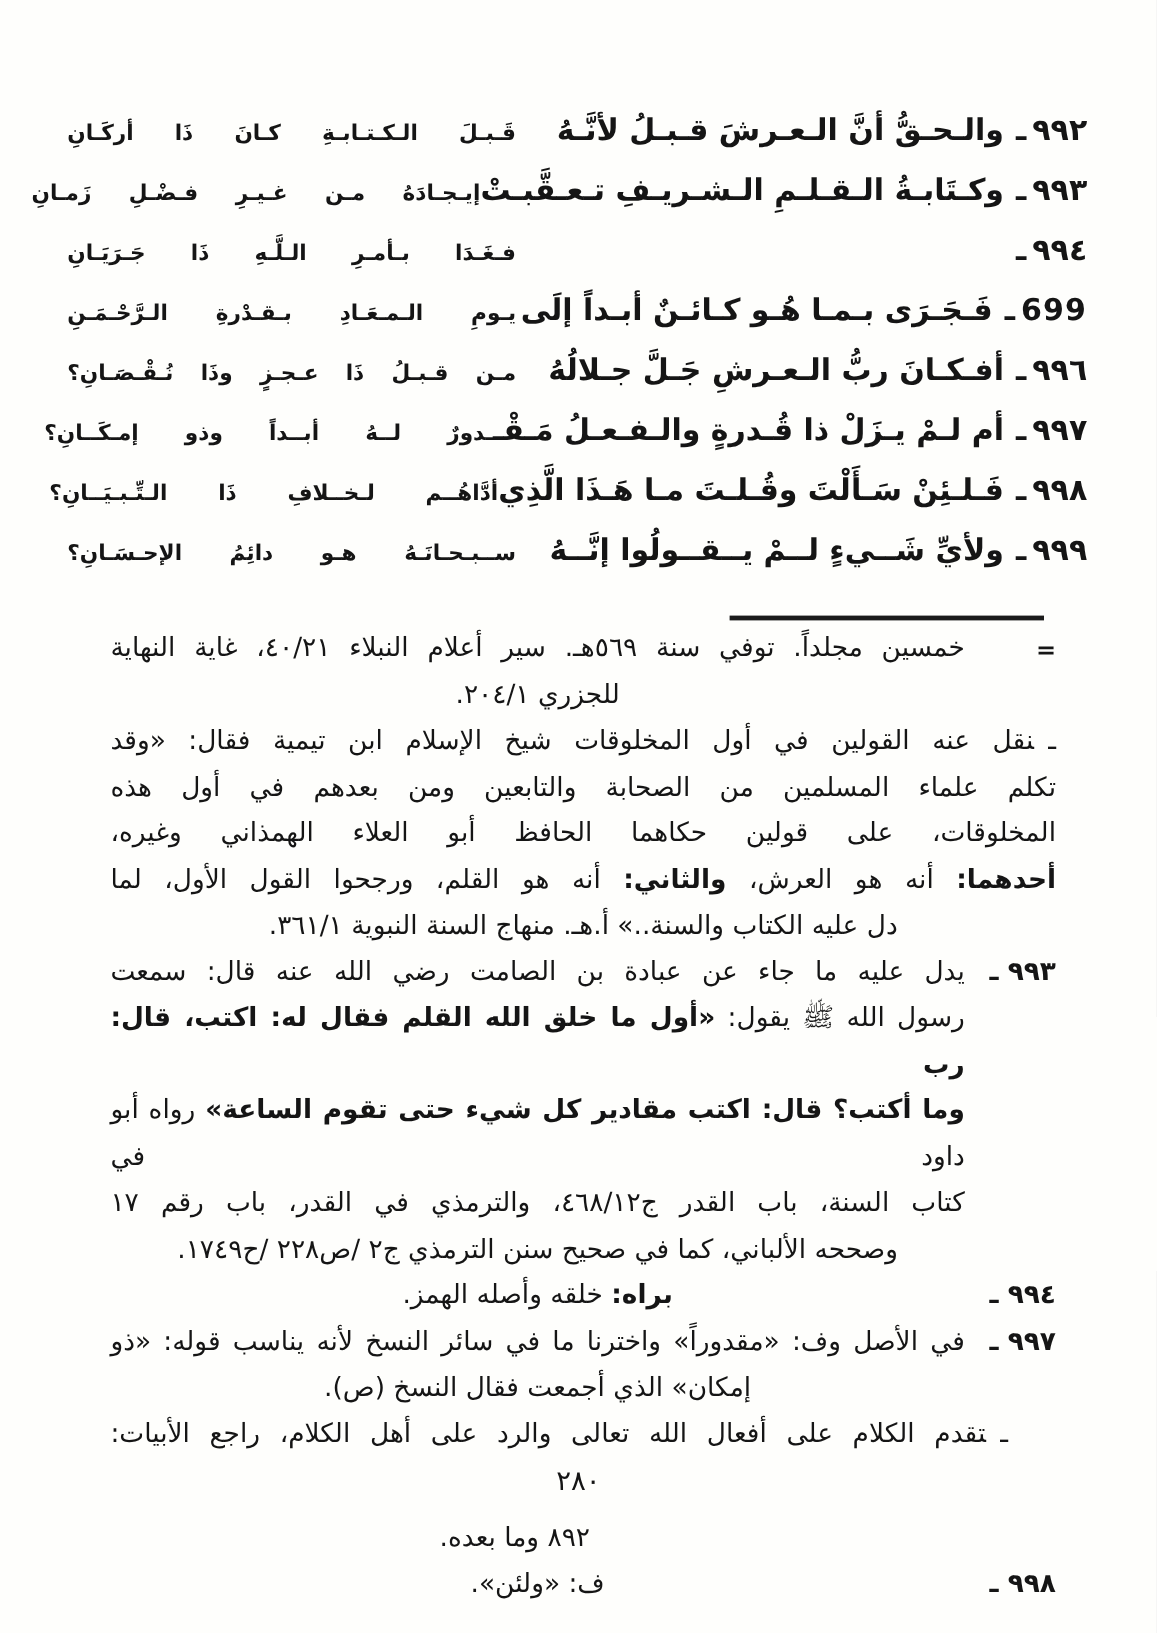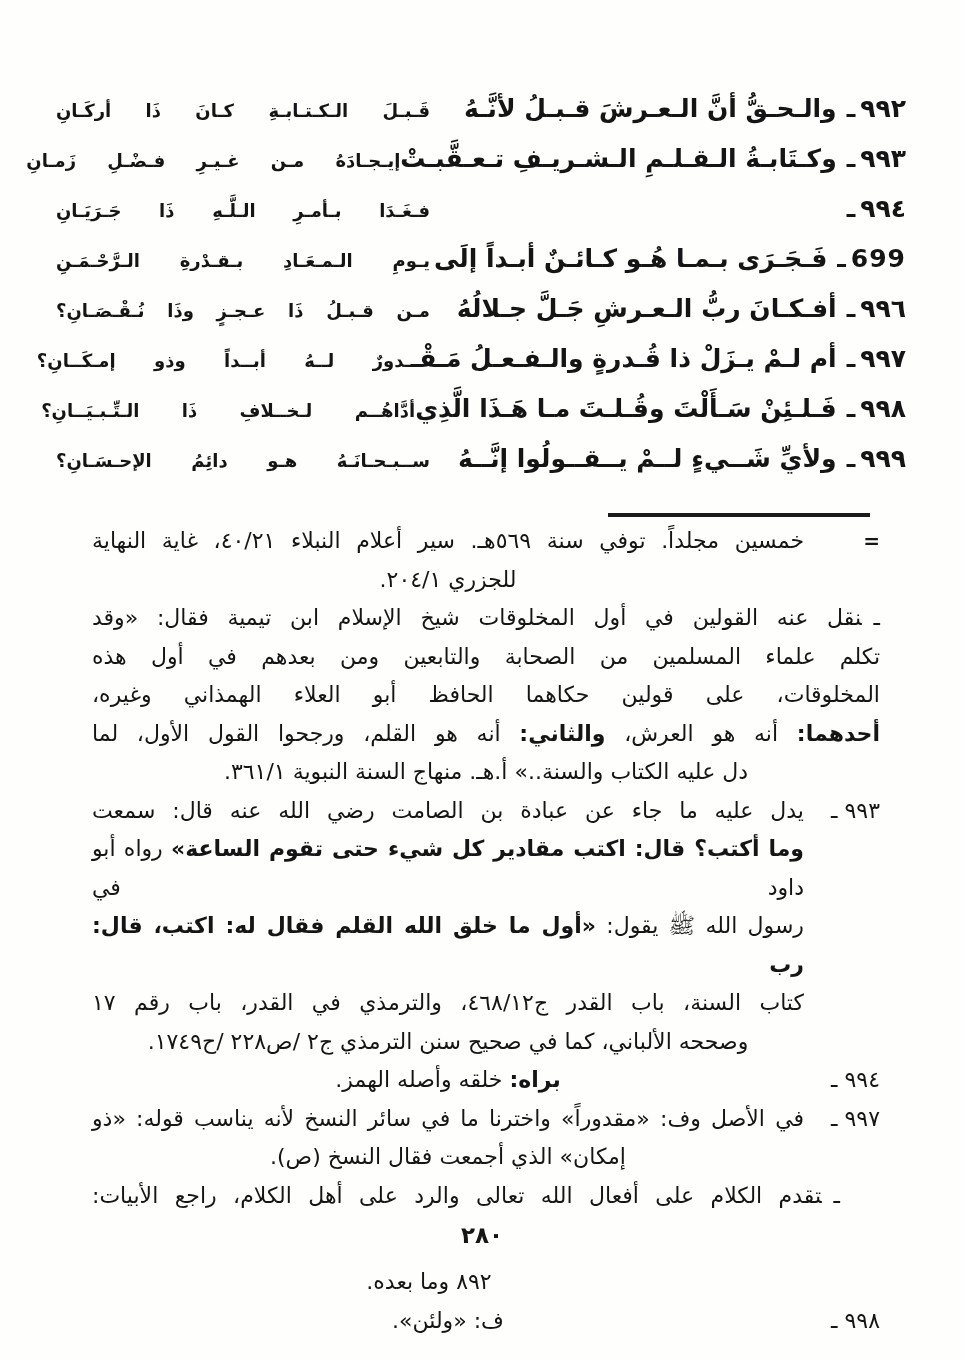--- a/index.html
+++ b/index.html
@@ -19,33 +19,33 @@
   .vr{flex:0 0 49.5%;display:flex;align-items:baseline;font-weight:bold;font-size:25px;}
   .vl{flex:0 0 44%;display:flex;align-items:baseline;font-weight:bold;font-size:18px;}
   .vnum{white-space:nowrap;letter-spacing:1px;}
   .vdash{padding-left:10px;padding-right:5px;}
   .hem{flex:1 1 auto;min-width:0;text-align:justify;text-align-last:justify;white-space:nowrap;}
   
   .fnsep{position:absolute;top:513px;right:94px;width:262px;height:4px;background:#1b1b1b;}
   
   .footnotes{position:absolute;top:522px;right:84px;left:92px;font-size:22px;line-height:38.5px;}
   .fl{display:flex;}
-  .fm{flex:0 0 76px;box-sizing:border-box;font-weight:normal;white-space:nowrap;}
+  .fm{flex:0 0 76px;box-sizing:border-box;font-weight:bold;white-space:nowrap;}
   .fm.eq{font-size:20px;font-weight:bold;}
   .ft{flex:1 1 auto;min-width:0;}
   .ja{text-align:justify;text-align-last:justify;}
   .ra{text-align:center;}
   .fb{padding-right:76px;}
   .fsub{padding-right:40px;}
   .fdeep{padding-right:114px;margin-top:48px;}
   .fdash{margin-left:12px;}
   .b{font-weight:bold;}
   
   .pnum{position:absolute;top:1222px;left:0;right:0;text-align:center;
-        font-size:23px;font-weight:bold;letter-spacing:5px;}
+        font-size:23px;font-weight:normal;letter-spacing:5px;}
 </style>
 </head>
 <body>
 
 <div class="page">
 
   <div class="poem">
 
     <div class="vrow">
       <div class="vr">
@@ -154,22 +154,22 @@
       <div class="ja"><span>المخلوقات، على قولين حكاهما الحافظ أبو العلاء الهمذاني وغيره،</span></div>
       <div class="ja"><span class="b">أحدهما:</span><span> أنه هو العرش، </span><span class="b">والثاني:</span><span> أنه هو القلم، ورجحوا القول الأول، لما</span></div>
       <div class="ra"><span>دل عليه الكتاب والسنة..» أ.هـ. منهاج السنة النبوية ٣٦١/١.</span></div>
     </div>
 
     <div>
       <div class="fl">
         <div class="fm">٩٩٣ ـ</div>
         <div class="ft ja"><span>يدل عليه ما جاء عن عبادة بن الصامت رضي الله عنه قال: سمعت</span></div>
       </div>
+      <div class="fb ja"><span>رسول الله ﷺ يقول: </span><span class="b">«أول ما خلق الله القلم فقال له: اكتب، قال: رب</span></div>
       <div class="fb ja"><span class="b">وما أكتب؟ قال: اكتب مقادير كل شيء حتى تقوم الساعة»</span><span> رواه أبو داود في</span></div>
-      <div class="fb ja"><span>رسول الله ﷺ يقول: </span><span class="b">«أول ما خلق الله القلم فقال له: اكتب، قال: رب</span></div>
       <div class="fb ja"><span>كتاب السنة، باب القدر ج٤٦٨/١٢، والترمذي في القدر، باب رقم ١٧</span></div>
       <div class="fb ra"><span>وصححه الألباني، كما في صحيح سنن الترمذي ج٢ /ص٢٢٨ /ح١٧٤٩.</span></div>
     </div>
 
     <div>
       <div class="fl">
         <div class="fm">٩٩٤ ـ</div>
         <div class="ft ra"><span class="b">براه:</span><span> خلقه وأصله الهمز.</span></div>
       </div>
     </div>

